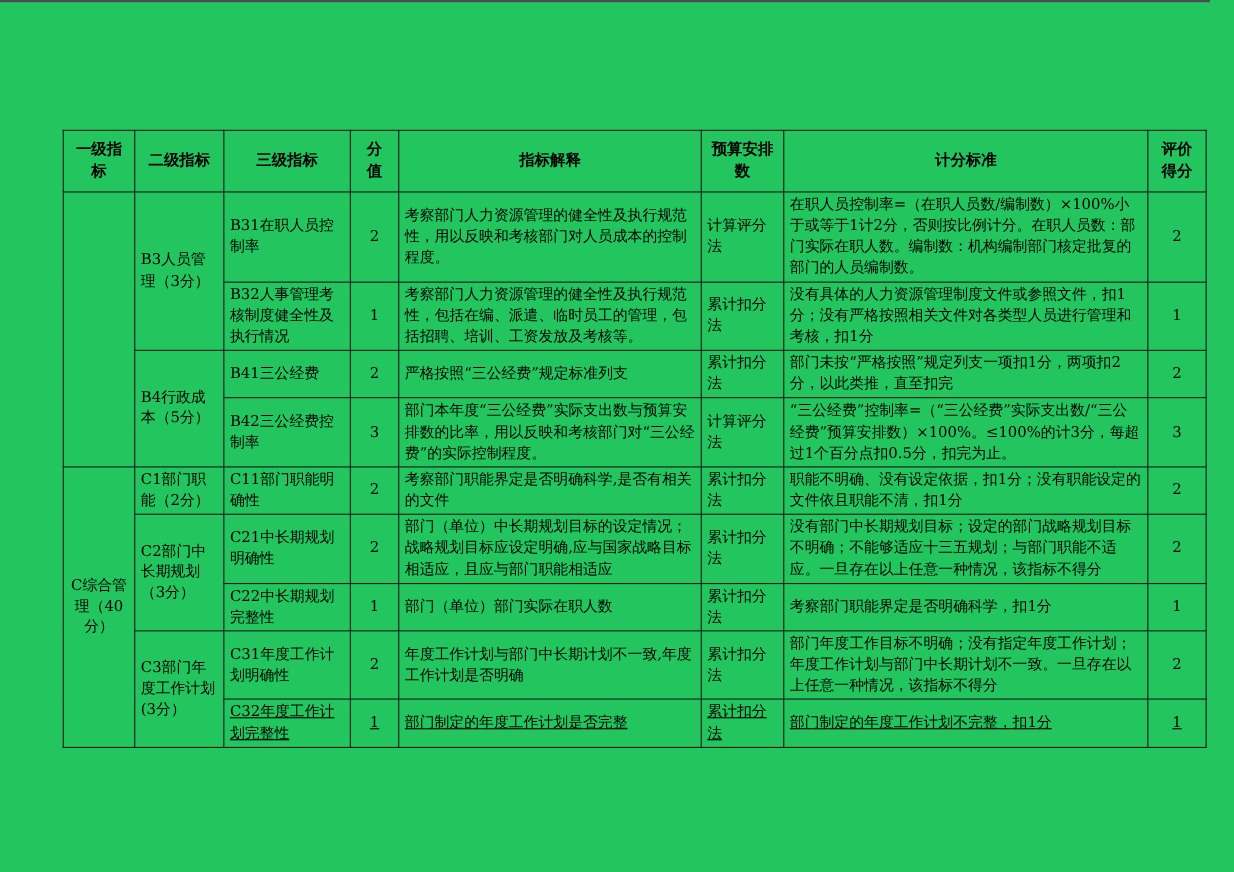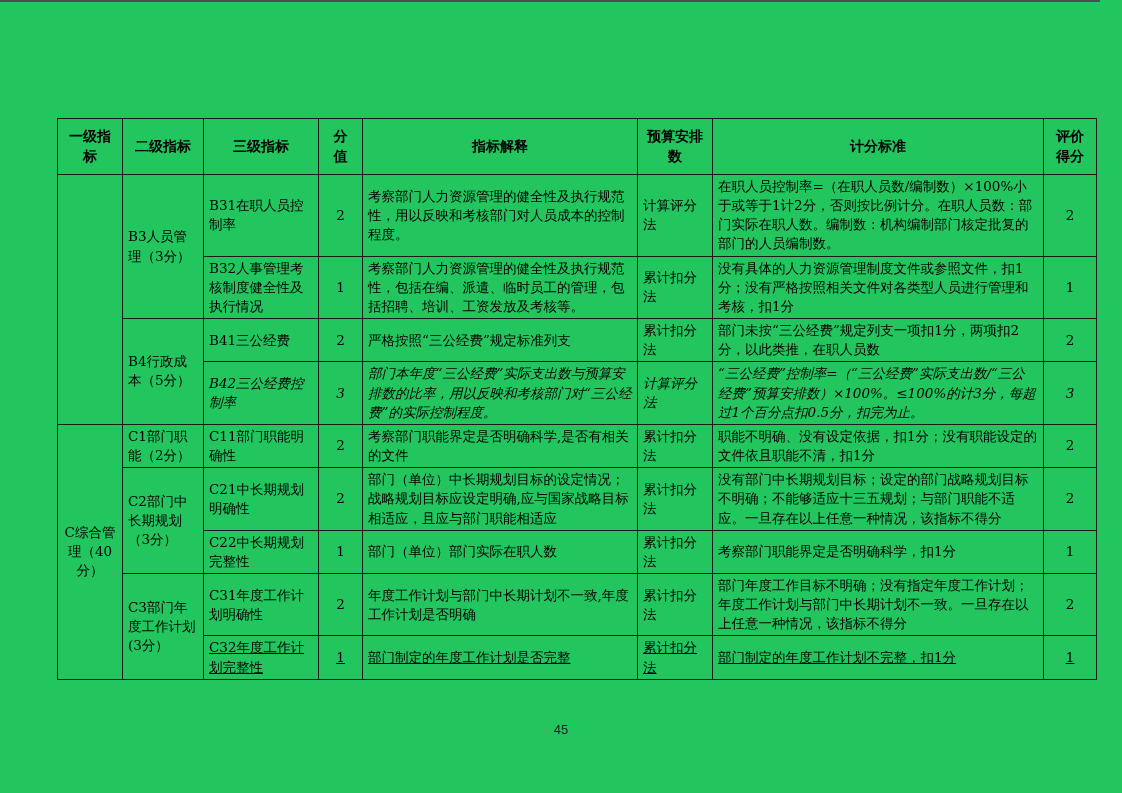--- a/index.html
+++ b/index.html
@@ -103,24 +103,24 @@
           <td>累计扣分法</td>
           <td>没有具体的人力资源管理制度文件或参照文件，扣1分；没有严格按照相关文件对各类型人员进行管理和考核，扣1分</td>
           <td class="center">1</td>
         </tr>
         <tr style="height: 38px;">
           <td rowspan="2">B4行政成本（5分）</td>
           <td>B41三公经费</td>
           <td class="center">2</td>
           <td>严格按照“三公经费”规定标准列支</td>
           <td>累计扣分法</td>
-          <td>部门未按“三公经费”规定列支一项扣1分，两项扣2分，以此类推，在职人员数</td>
+          <td>部门未按“严格按照”规定列支一项扣1分，两项扣2分，以此类推，直至扣完</td>
           <td class="center">2</td>
         </tr>
-        <tr style="height: 58px; font-style: italic;">
+        <tr style="height: 58px;">
           <td>B42三公经费控制率</td>
           <td class="center">3</td>
           <td>部门本年度“三公经费”实际支出数与预算安排数的比率，用以反映和考核部门对“三公经费”的实际控制程度。</td>
           <td>计算评分法</td>
           <td>“三公经费”控制率=（“三公经费”实际支出数/“三公经费”预算安排数）×100%。≤100%的计3分，每超过1个百分点扣0.5分，扣完为止。</td>
           <td class="center">3</td>
         </tr>
         <tr style="height: 40px;">
           <td rowspan="5" class="center">C综合管理（40分）</td>
           <td rowspan="1">C1部门职能（2分）</td>
@@ -161,14 +161,13 @@
           <td>C32年度工作计划完整性</td>
           <td class="center">1</td>
           <td>部门制定的年度工作计划是否完整</td>
           <td>累计扣分法</td>
           <td>部门制定的年度工作计划不完整，扣1分</td>
           <td class="center">1</td>
         </tr>
       </tbody>
   </table>
 
-  <div class="page-number">45</div>
 </div>
 
 </body></html>

